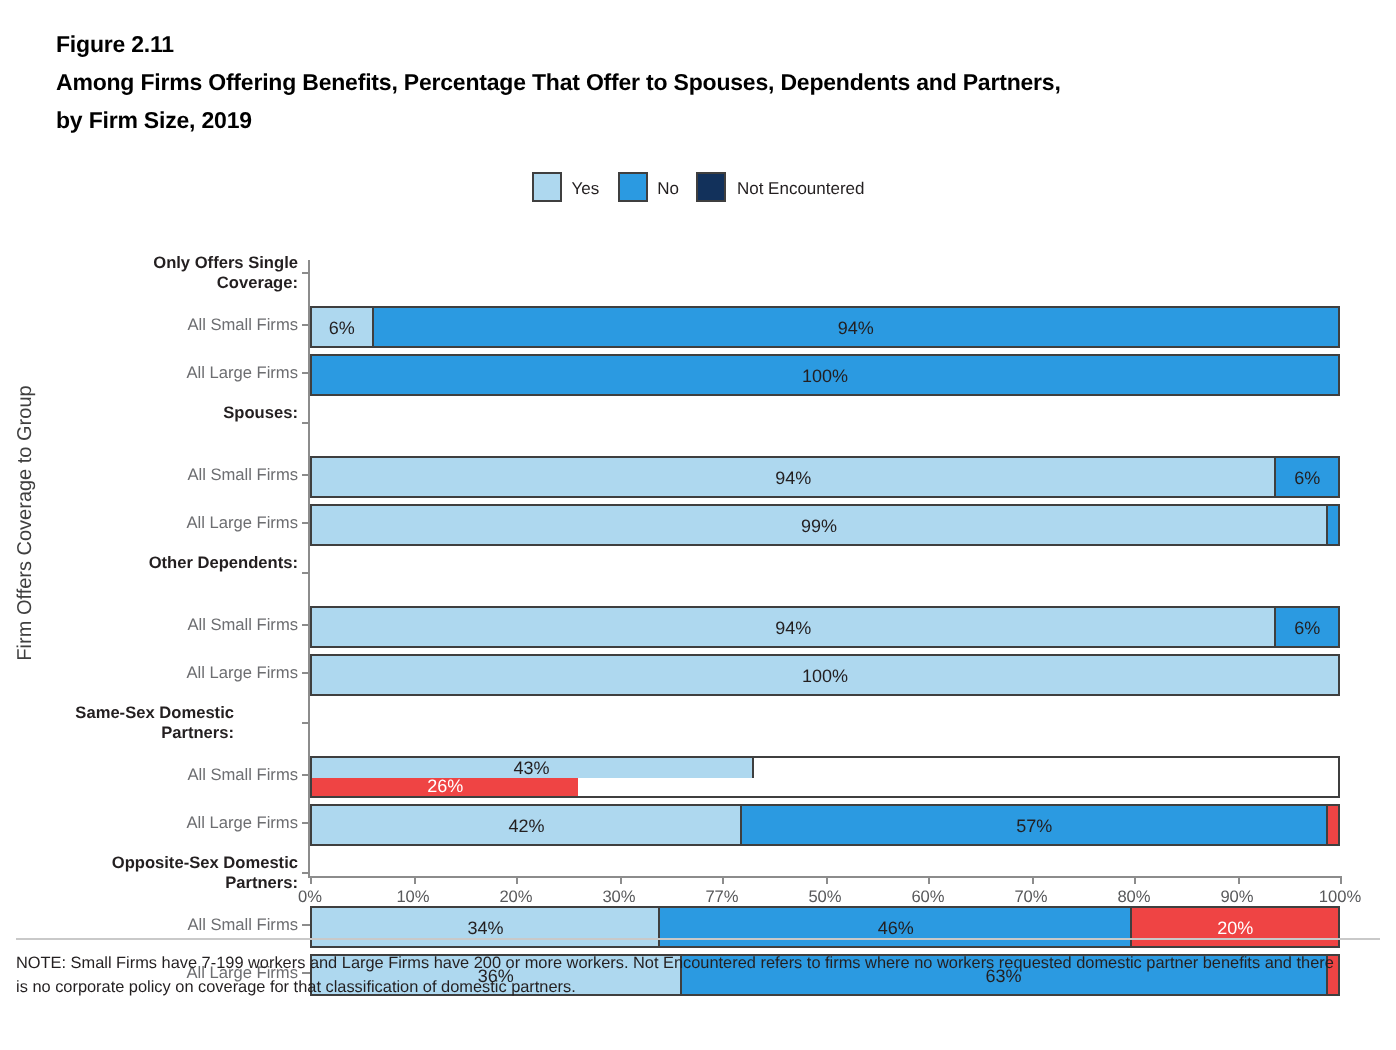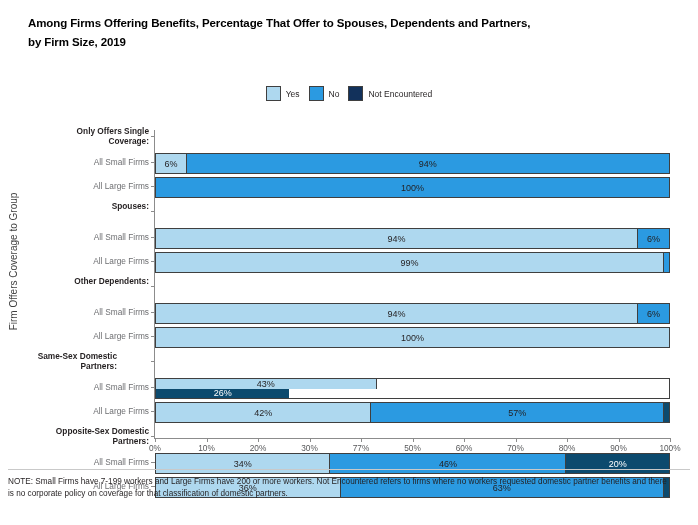--- a/index.html
+++ b/index.html
@@ -136,21 +136,21 @@
     display: flex;
     align-items: center;
     justify-content: center;
     font-size: 9px;
     overflow: hidden;
     border-right: 1px solid #3f3f3f;
   }
   .seg:last-child { border-right: none; }
   .seg.yes { background: #aed8ef; color: #231f20; }
   .seg.no  { background: #2b9ae1; color: #231f20; }
-  .seg.ne  { background: #0c4a6e; color: #ffffff; }
+  .seg.ne  { background: #ef4444; color: #ffffff; }
 
   
   #x-ticks {
     position: absolute;
     left: 155px;
     top: 438px;
     width: 515px;
     height: 5px;
   }
   .x-tick {
@@ -188,20 +188,21 @@
     margin: 0 0 1px 0;
     font-size: 8.2px;
     line-height: 12px;
     color: #231f20;
   }
 </style>
 </head>
 <body>
 
 <div id="title-block">
+  <div class="line">Figure 2.11</div>
   <div class="line">Among Firms Offering Benefits, Percentage That Offer to Spouses, Dependents and Partners,</div>
   <div class="line">by Firm Size, 2019</div>
 </div>
 
 <div id="legend">
     <div class="legend-item">
       <div class="legend-swatch" style="background: rgb(174, 216, 239);"></div>
       <span class="legend-label">Yes</span>
     </div>
     <div class="legend-item">

